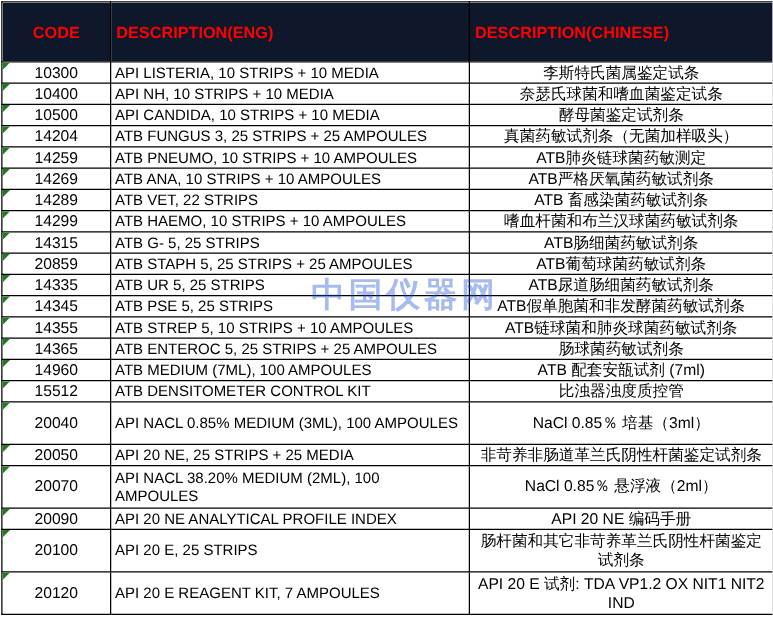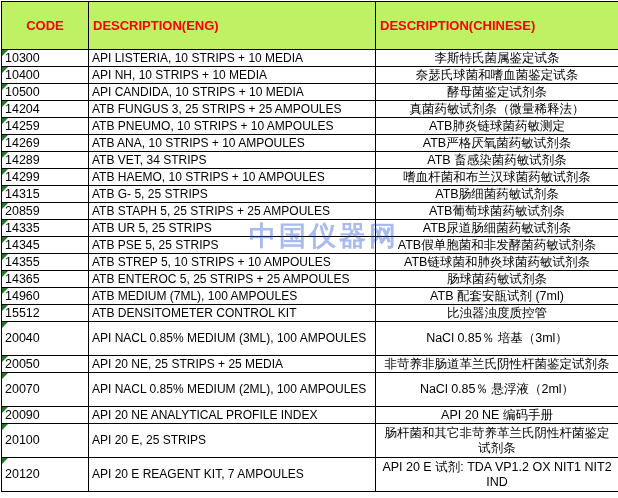--- a/index.html
+++ b/index.html
@@ -6,24 +6,24 @@
   body{font-family:"Liberation Sans","DejaVu Sans",sans-serif;color:#000;}
   .sheet{position:relative;width:618px;height:498px;overflow:hidden;background:#fff;padding-top:1px;box-sizing:border-box;}
   table{border-collapse:collapse;table-layout:fixed;width:617px;margin-left:1px;}
   col.c-code{width:87px;}
   col.c-eng{width:287px;}
   col.c-chn{width:243px;}
   th,td{border:1px solid #000;overflow:hidden;vertical-align:middle;}
   thead tr{height:21px;}
   tbody tr{height:17px;}
   tbody tr.tall{height:34px;}
-  th{background:#bef264;color:#ff0000;font-size:13px;font-weight:bold;text-align:left;padding:16px 4px;}
+  th{background:#0f172a;color:#ff0000;font-size:13px;font-weight:bold;text-align:left;padding:16px 4px;}
   th.h-code{text-align:center;}
   td{font-size:12px;line-height:15px;padding:0 3px;}
-  td.code{text-align:left;position:relative;font-size:12.5px;}
+  td.code{text-align:center;position:relative;font-size:12.5px;}
   td.eng{letter-spacing:0px;}
   td.chn{font-size:12.5px;text-align:center;}
   .tri{position:absolute;top:0;left:0;width:0;height:0;
        border-top:6px solid #217a21;border-right:6px solid transparent;}
   .watermark{position:absolute;left:249px;top:218px;font-size:27px;font-weight:bold;
        color:#1d4ed8;opacity:0.38;letter-spacing:3px;pointer-events:none;white-space:nowrap;}
 </style>
 </head>
 <body>
 
@@ -53,35 +53,35 @@
           <td class="chn">奈瑟氏球菌和嗜血菌鉴定试条</td>
         </tr>
         <tr>
           <td class="code"><span class="tri"></span><span>10500</span></td>
           <td class="eng">API CANDIDA, 10 STRIPS + 10 MEDIA</td>
           <td class="chn">酵母菌鉴定试剂条</td>
         </tr>
         <tr>
           <td class="code"><span class="tri"></span><span>14204</span></td>
           <td class="eng">ATB FUNGUS 3, 25 STRIPS + 25 AMPOULES</td>
-          <td class="chn">真菌药敏试剂条（微量稀释法）</td>
+          <td class="chn">真菌药敏试剂条（无菌加样吸头）</td>
         </tr>
         <tr>
           <td class="code"><span class="tri"></span><span>14259</span></td>
           <td class="eng">ATB PNEUMO, 10 STRIPS + 10 AMPOULES</td>
           <td class="chn">ATB肺炎链球菌药敏测定</td>
         </tr>
         <tr>
           <td class="code"><span class="tri"></span><span>14269</span></td>
           <td class="eng">ATB ANA, 10 STRIPS + 10 AMPOULES</td>
           <td class="chn">ATB严格厌氧菌药敏试剂条</td>
         </tr>
         <tr>
           <td class="code"><span class="tri"></span><span>14289</span></td>
-          <td class="eng">ATB VET, 34 STRIPS</td>
+          <td class="eng">ATB VET, 22 STRIPS</td>
           <td class="chn">ATB 畜感染菌药敏试剂条</td>
         </tr>
         <tr>
           <td class="code"><span class="tri"></span><span>14299</span></td>
           <td class="eng">ATB HAEMO, 10 STRIPS + 10 AMPOULES</td>
           <td class="chn">嗜血杆菌和布兰汉球菌药敏试剂条</td>
         </tr>
         <tr>
           <td class="code"><span class="tri"></span><span>14315</span></td>
           <td class="eng">ATB G- 5, 25 STRIPS</td>
@@ -127,21 +127,21 @@
           <td class="eng">API NACL 0.85% MEDIUM (3ML), 100 AMPOULES</td>
           <td class="chn">NaCl 0.85％ 培基（3ml）</td>
         </tr>
         <tr>
           <td class="code"><span class="tri"></span><span>20050</span></td>
           <td class="eng">API 20 NE, 25 STRIPS + 25 MEDIA</td>
           <td class="chn">非苛养非肠道革兰氏阴性杆菌鉴定试剂条</td>
         </tr>
         <tr class="tall">
           <td class="code"><span class="tri"></span><span>20070</span></td>
-          <td class="eng">API NACL 0.85% MEDIUM (2ML), 100 AMPOULES</td>
+          <td class="eng">API NACL 38.20% MEDIUM (2ML), 100 AMPOULES</td>
           <td class="chn">NaCl 0.85％ 悬浮液（2ml）</td>
         </tr>
         <tr>
           <td class="code"><span class="tri"></span><span>20090</span></td>
           <td class="eng">API 20 NE ANALYTICAL PROFILE INDEX</td>
           <td class="chn">API 20 NE 编码手册</td>
         </tr>
         <tr class="tall">
           <td class="code"><span class="tri"></span><span>20100</span></td>
           <td class="eng">API 20 E, 25 STRIPS</td>

